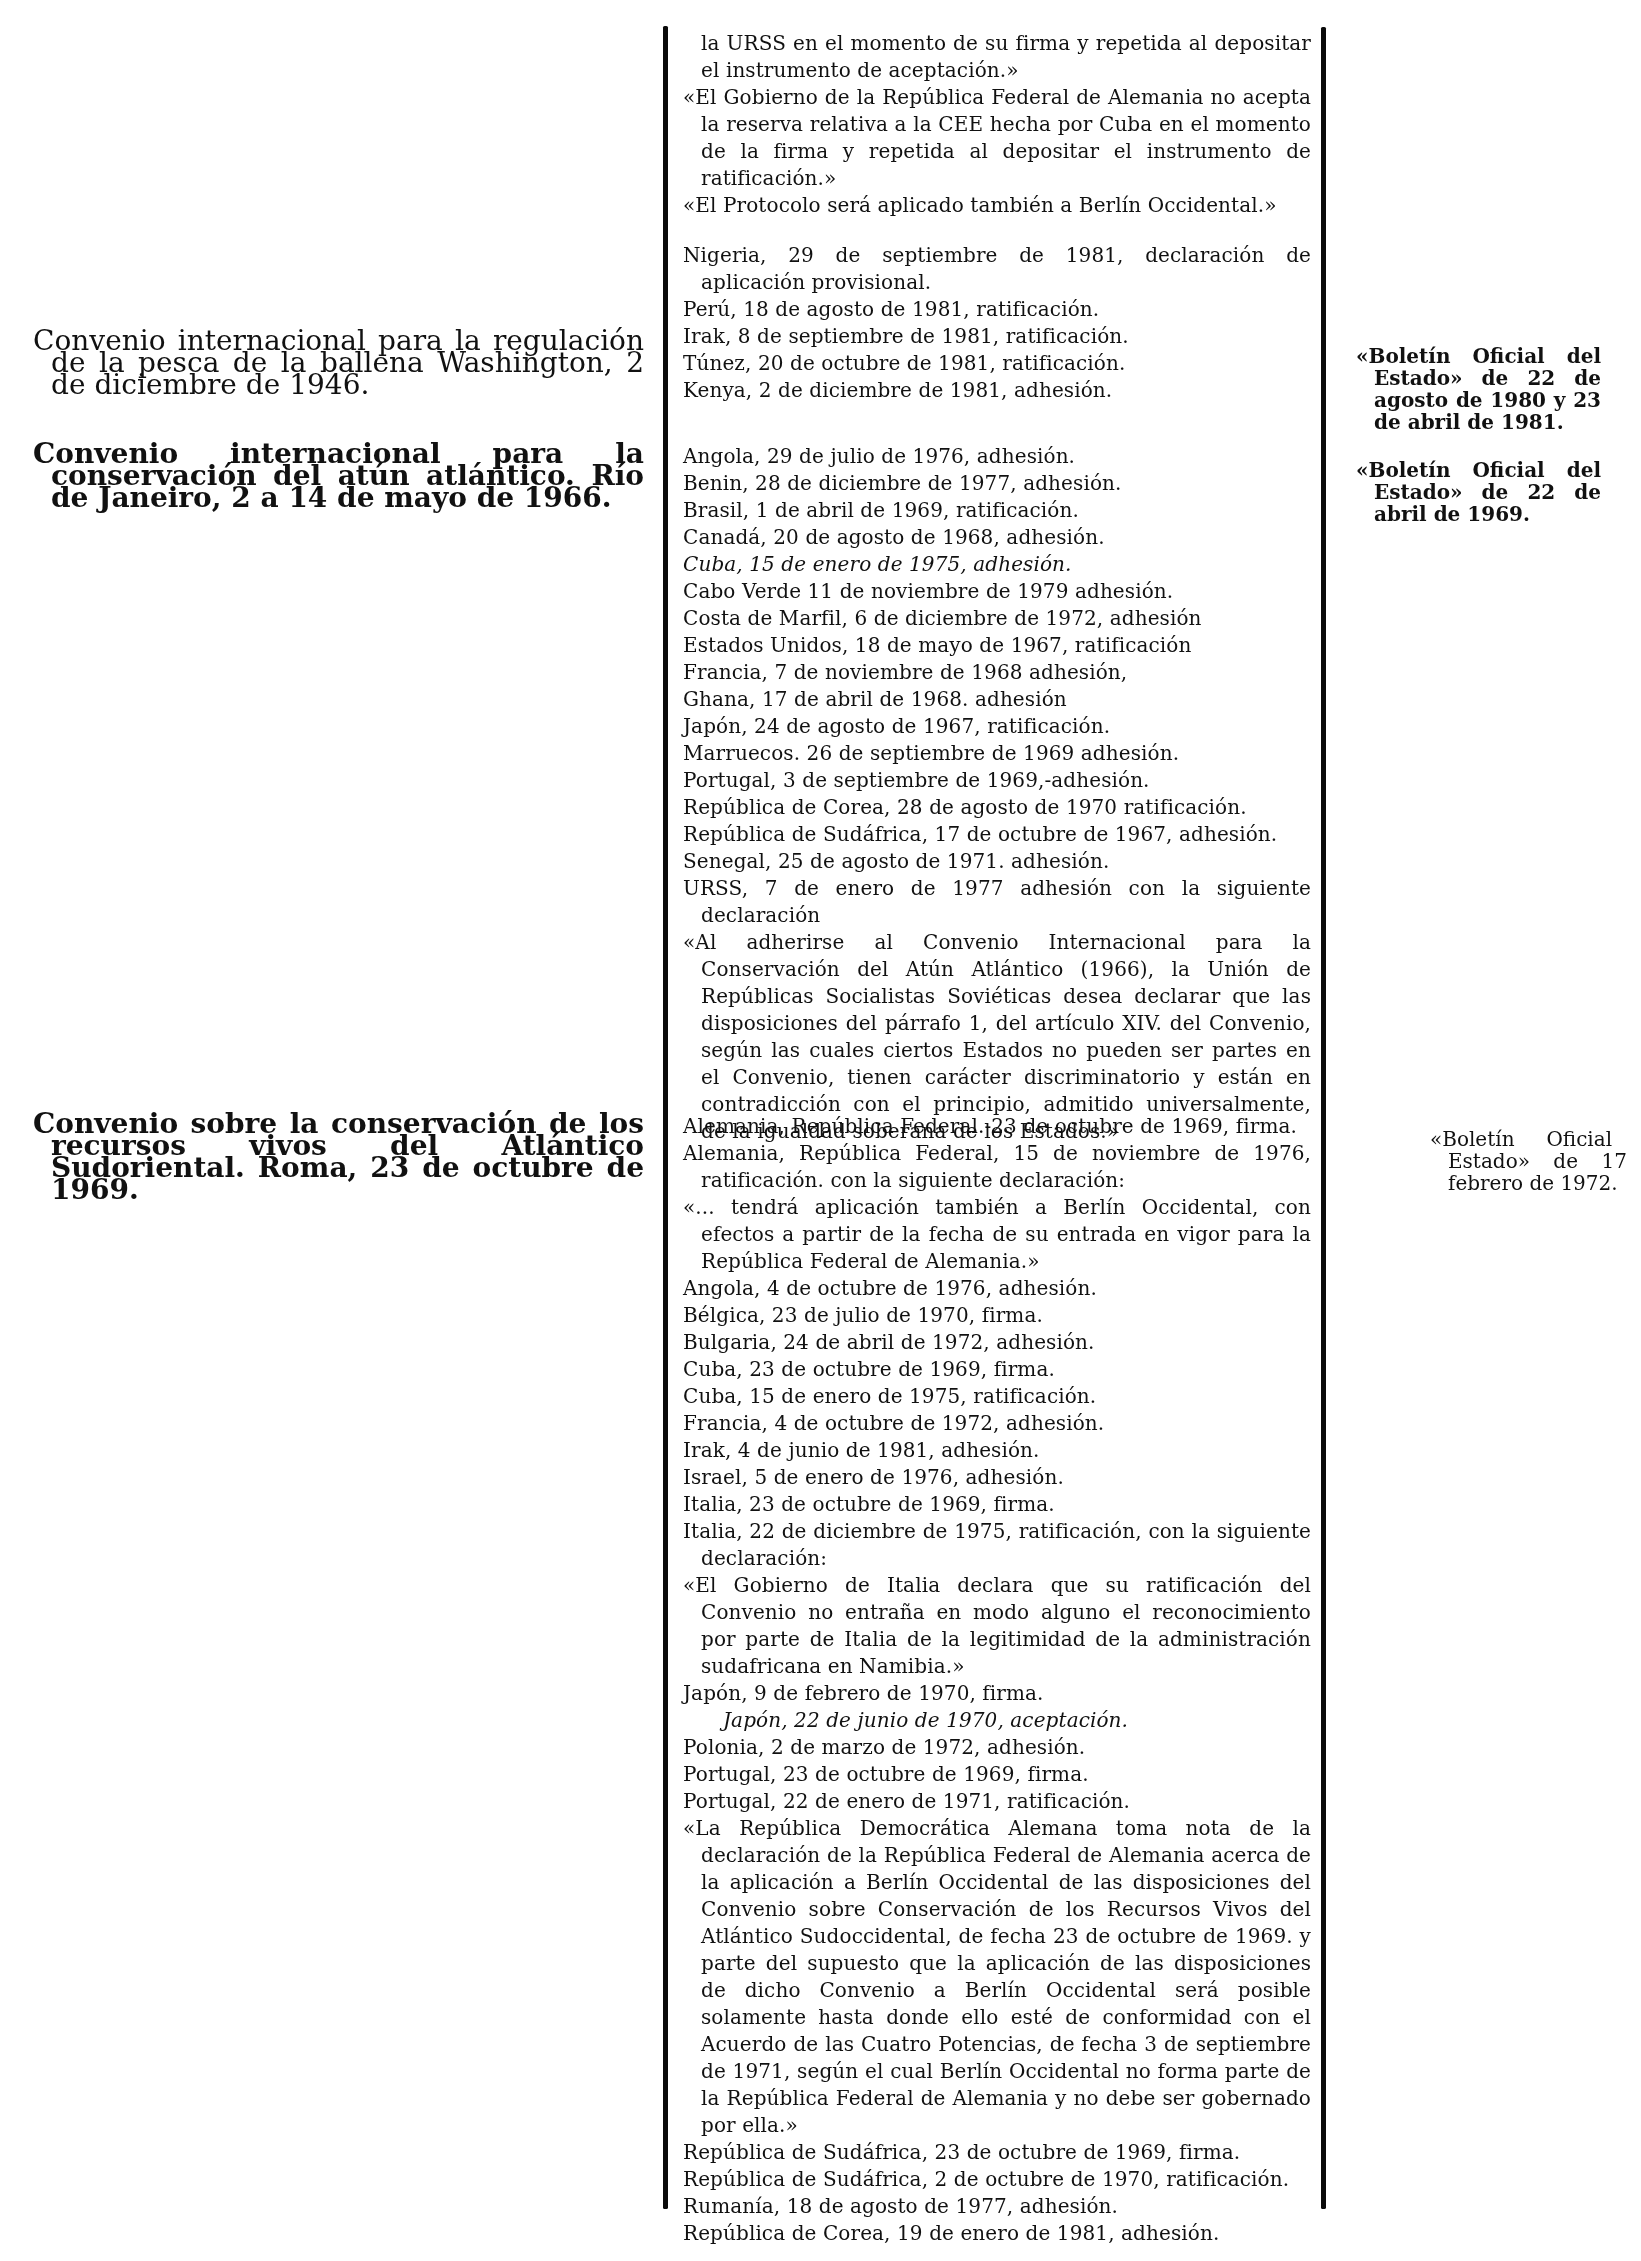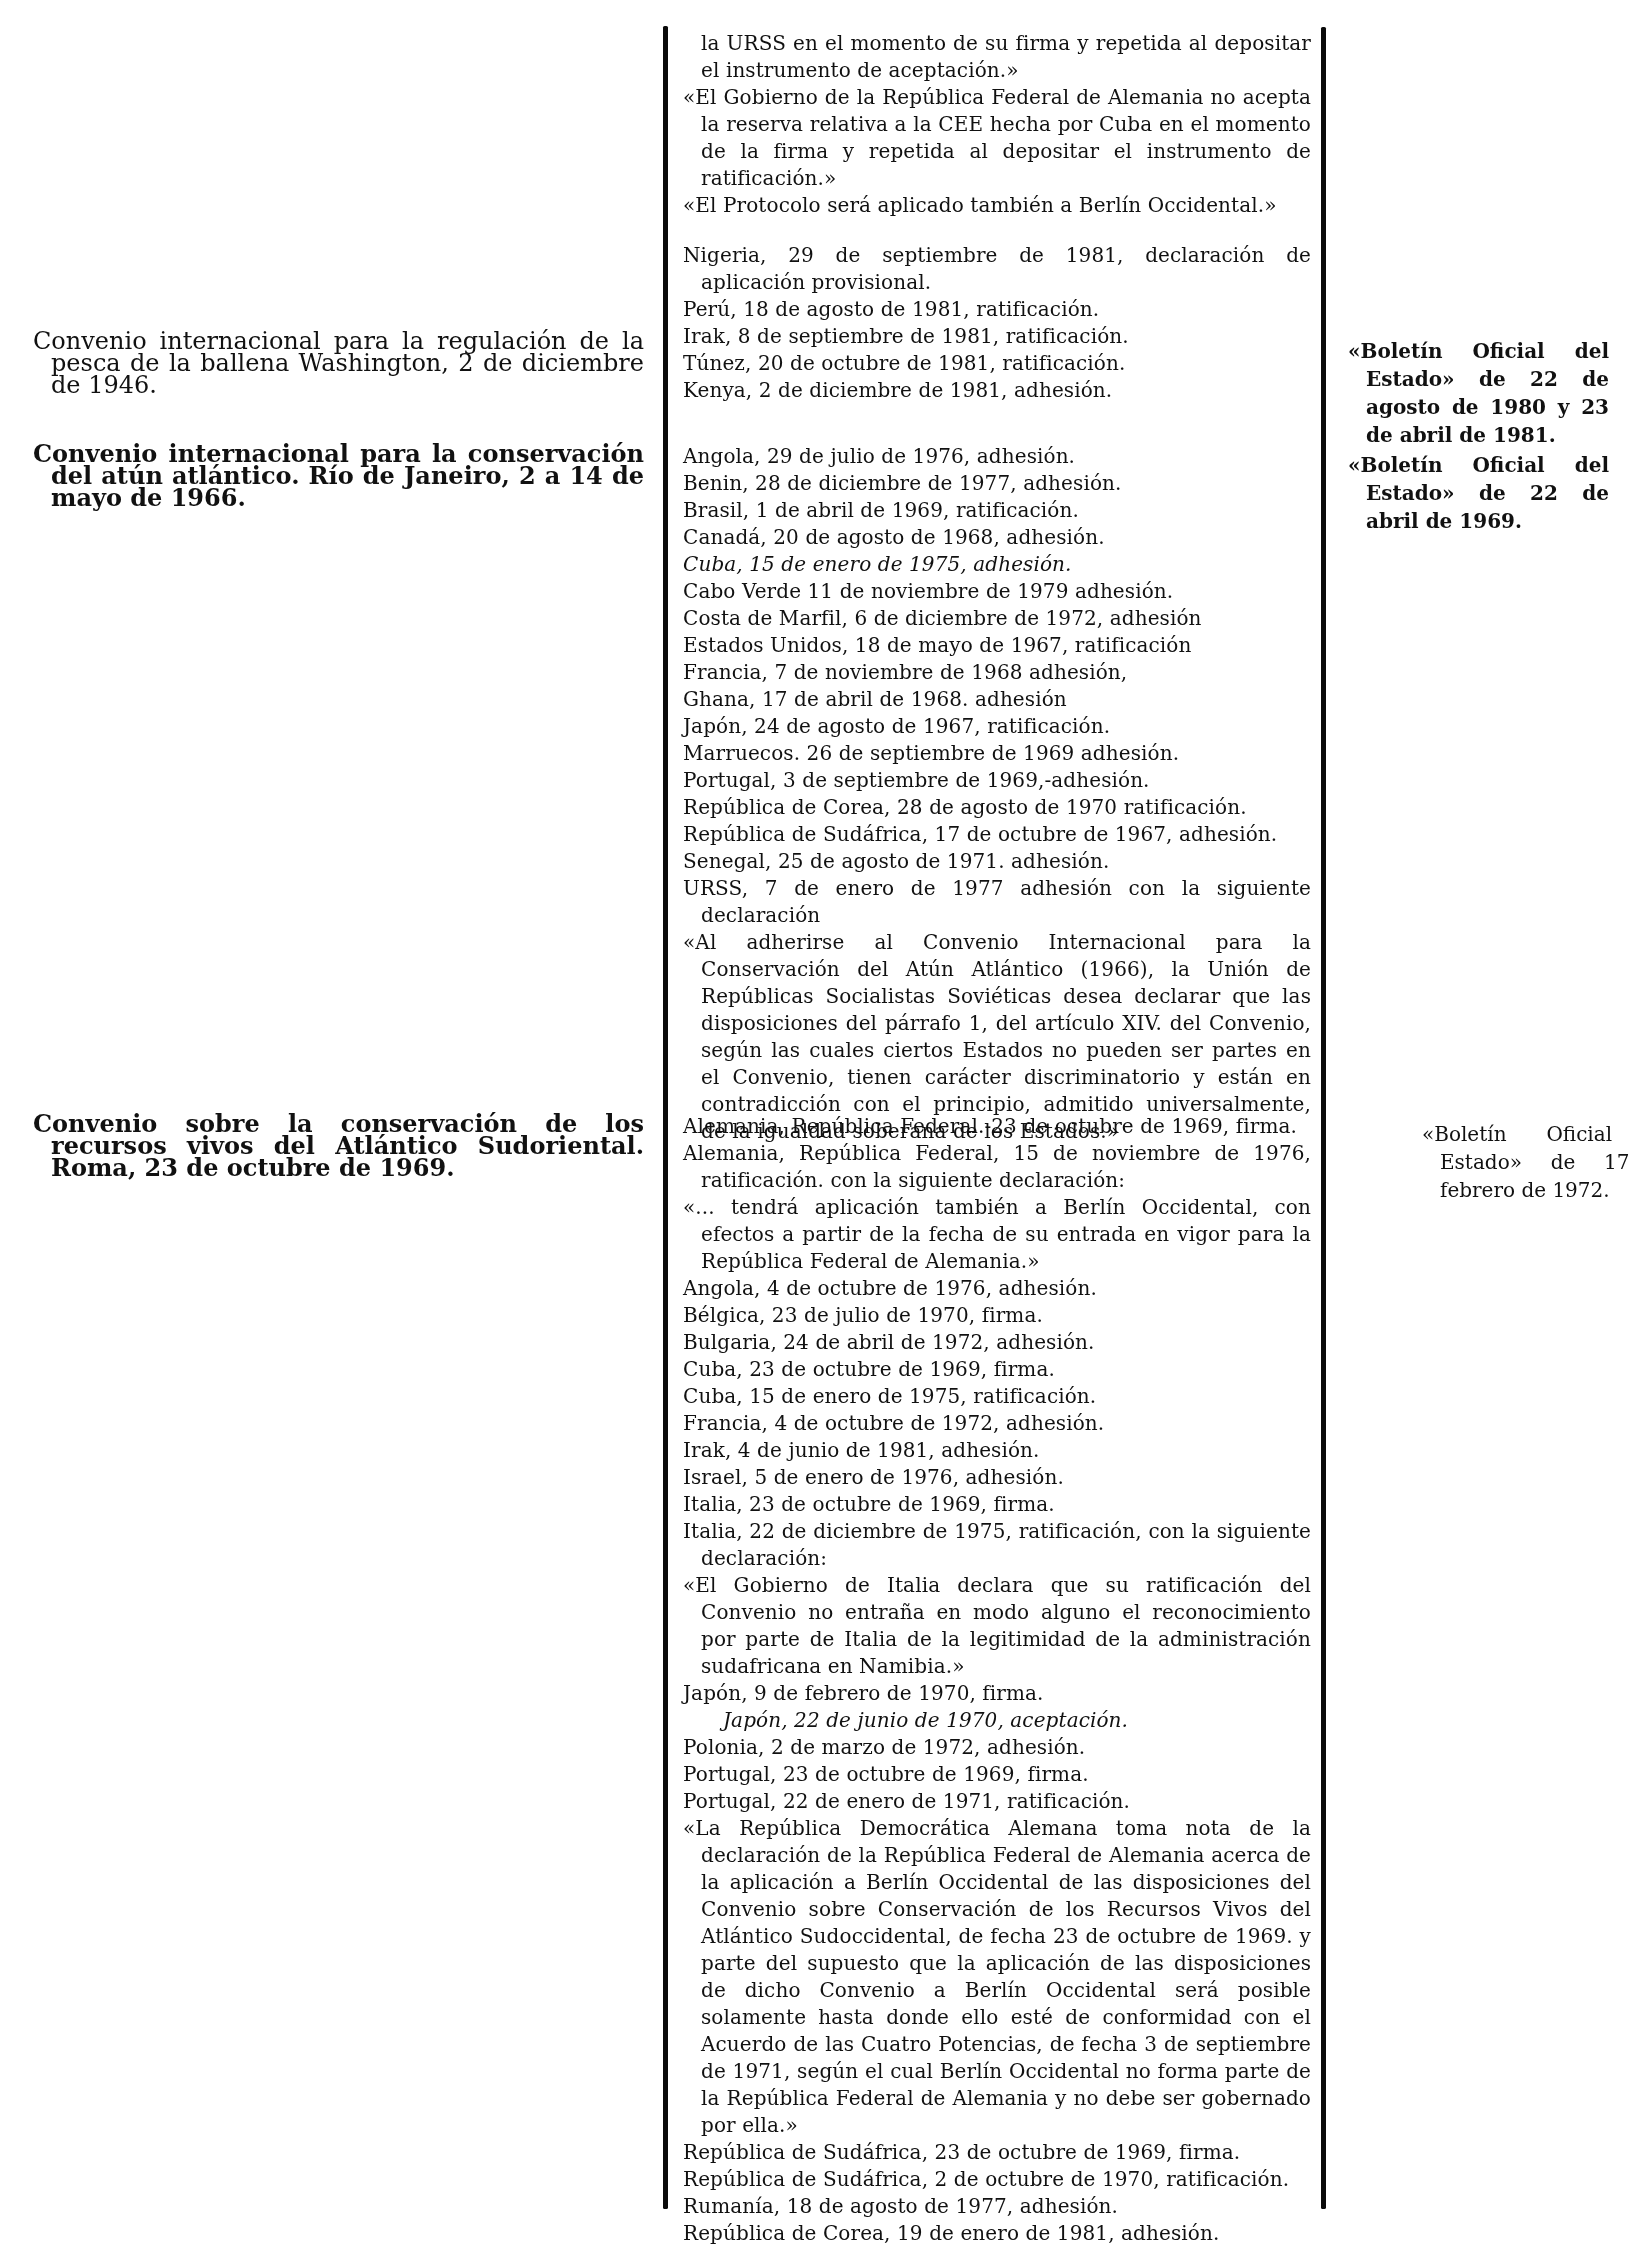--- a/index.html
+++ b/index.html
@@ -11,28 +11,28 @@
   .rule { position:absolute; width:4.9px; background:#0a0a0a; border-radius:1.6px; }
   .block { position:absolute; }
   .entry {
     font-size:20px; line-height:27px;
     padding-left:18px; text-indent:-18px;
     text-align:justify; text-align-last:left;
     margin:0; letter-spacing:0.1px;
   }
   .quote { }
   .title {
-    font-size:24px; line-height:22px; font-weight:bold;
+    font-size:28px; line-height:22px; font-weight:bold;
     padding-left:18px; text-indent:-18px;
     text-align:justify; text-align-last:left; margin:0;
   }
   .bulletin {
-    font-size:20px; line-height:28px;
+    font-size:20px; line-height:22px;
     padding-left:18px; text-indent:-18px;
-    text-align:justify; text-align-last:left; margin:0;
+    text-align:justify; text-align-last:left; margin:8px;
   }
   .bold { font-weight:bold; }
 </style>
 </head>
 <body>
 
 <div class="rule" style="left:663px; top:26px; height:2183px;"></div>
 <div class="rule" style="left:1321px; top:27px; height:2182px;"></div>
 
 <div class="block" style="left:683px; top:29.5px; width:628px;">

